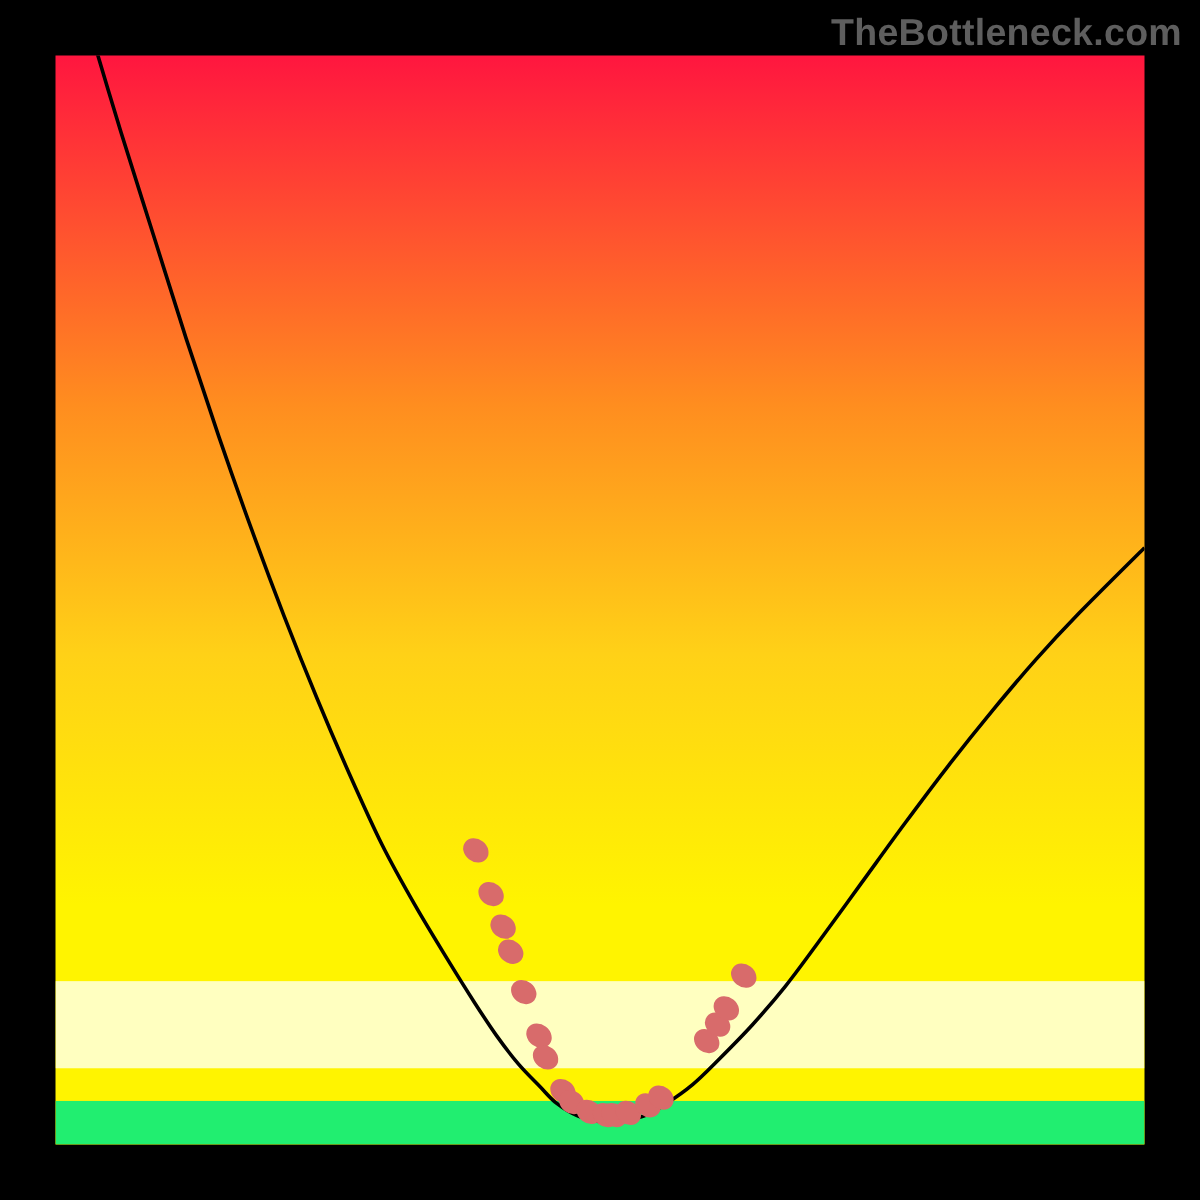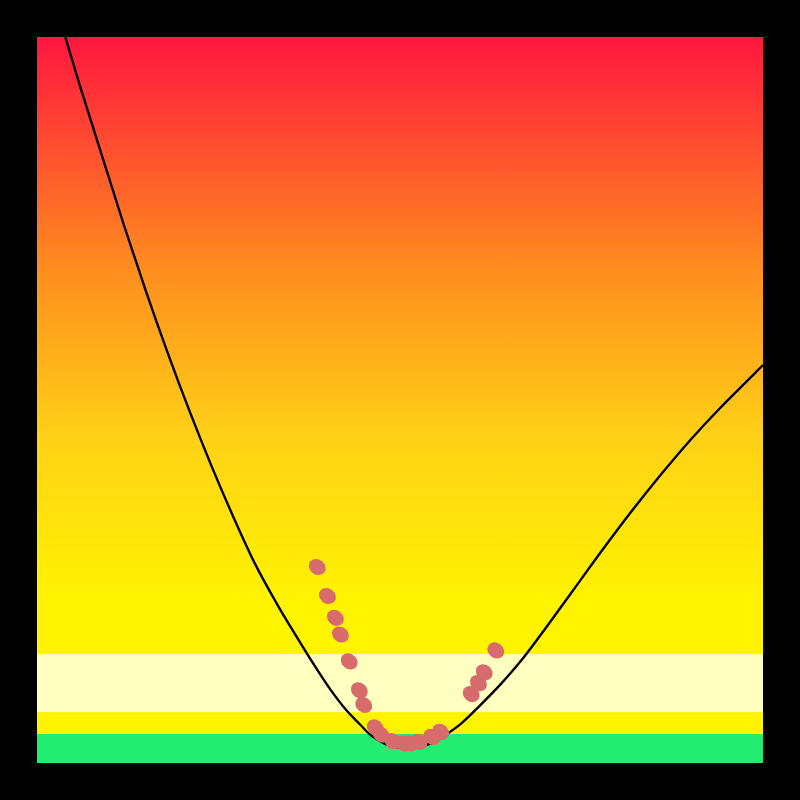--- a/index.html
+++ b/index.html
@@ -24,20 +24,21 @@
     z-index: 10;
   }
   svg {
     display: block;
   }
 </style>
 </head>
 <body>
 
 <div class="chart-wrap">
+  <div class="watermark">TheBottleneck.com</div>
 
   <svg id="chart-svg" width="800" height="800" viewBox="0 0 800 800">
     <defs>
       <linearGradient id="bg-grad" x1="0" y1="0" x2="0" y2="1">
         <stop id="g0" offset="0%" stop-color="#ff163f"></stop>
         <stop id="g1" offset="32%" stop-color="#ff8d1f"></stop>
         <stop id="g2" offset="55%" stop-color="#ffd117"></stop>
         <stop id="g3" offset="78%" stop-color="#fff400"></stop>
         <stop id="g4" offset="100%" stop-color="#fff400"></stop>
       </linearGradient>

